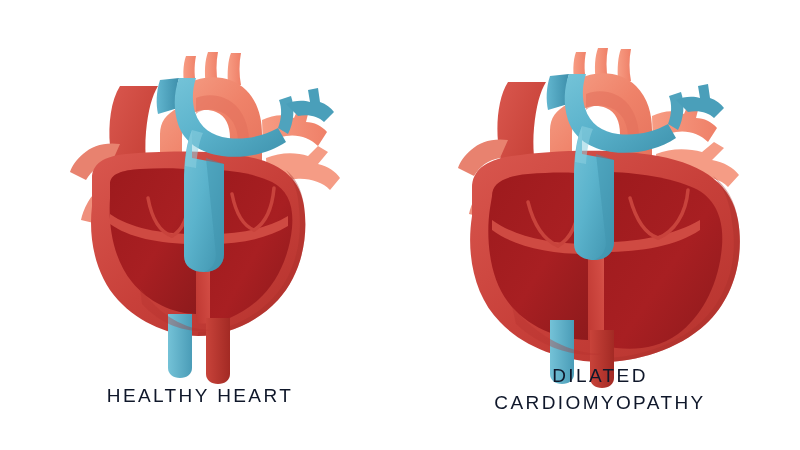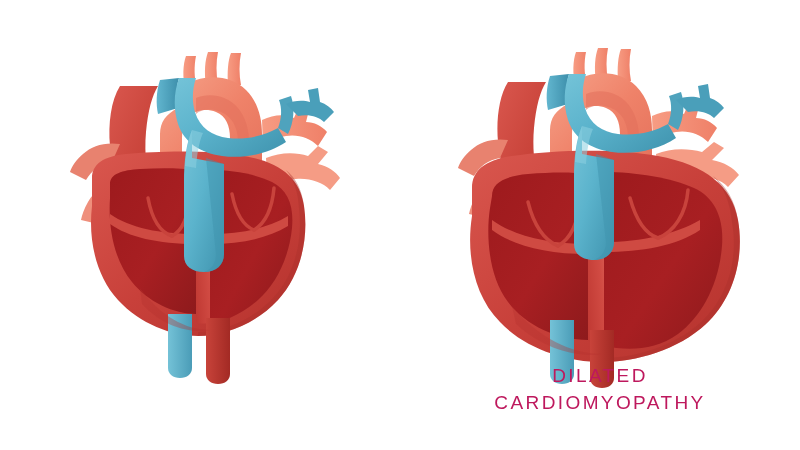--- a/index.html
+++ b/index.html
@@ -42,21 +42,21 @@
     width: 100%;
     height: 100%;
     overflow: visible;
   }
 
   .caption {
     position: absolute;
     left: 0;
     width: 400px;
     text-align: center;
-    color: #be185d;
+    color: #0f172a;
     font-family: "Liberation Sans", sans-serif;
     font-size: 19px;
     letter-spacing: 2.4px;
     line-height: 27px;
     font-weight: 400;
     white-space: pre-line;
     text-transform: uppercase;
   }
   #caption-healthy { top: 382px; }
   #caption-dilated { top: 362px; }
@@ -233,20 +233,21 @@
         </g>
         <g>
           <path d="M206 280 L230 280 L230 336 C230 342 225 346 218 346
                    C211 346 206 342 206 336 Z" fill="url(#h-dao)"></path>
         </g>
 
         <path d="M140 250 C160 278 186 292 210 292 C190 296 162 288 142 266 Z" fill="#b4322d" opacity="0.35"></path>
       </svg>
     </div>
 
+    <div class="caption" id="caption-healthy">HEALTHY HEART</div>
   </div>
 
   <div class="panel" id="panel-dilated">
 
     <div class="heart-figure">
       <svg viewBox="0 0 400 310" xmlns="http://www.w3.org/2000/svg">
         <defs>
           <linearGradient id="d-chamber" x1="0" y1="0" x2="1" y2="1">
             <stop offset="0%" stop-color="#9d1a1d"></stop>
             <stop offset="55%" stop-color="#a81f22"></stop>

